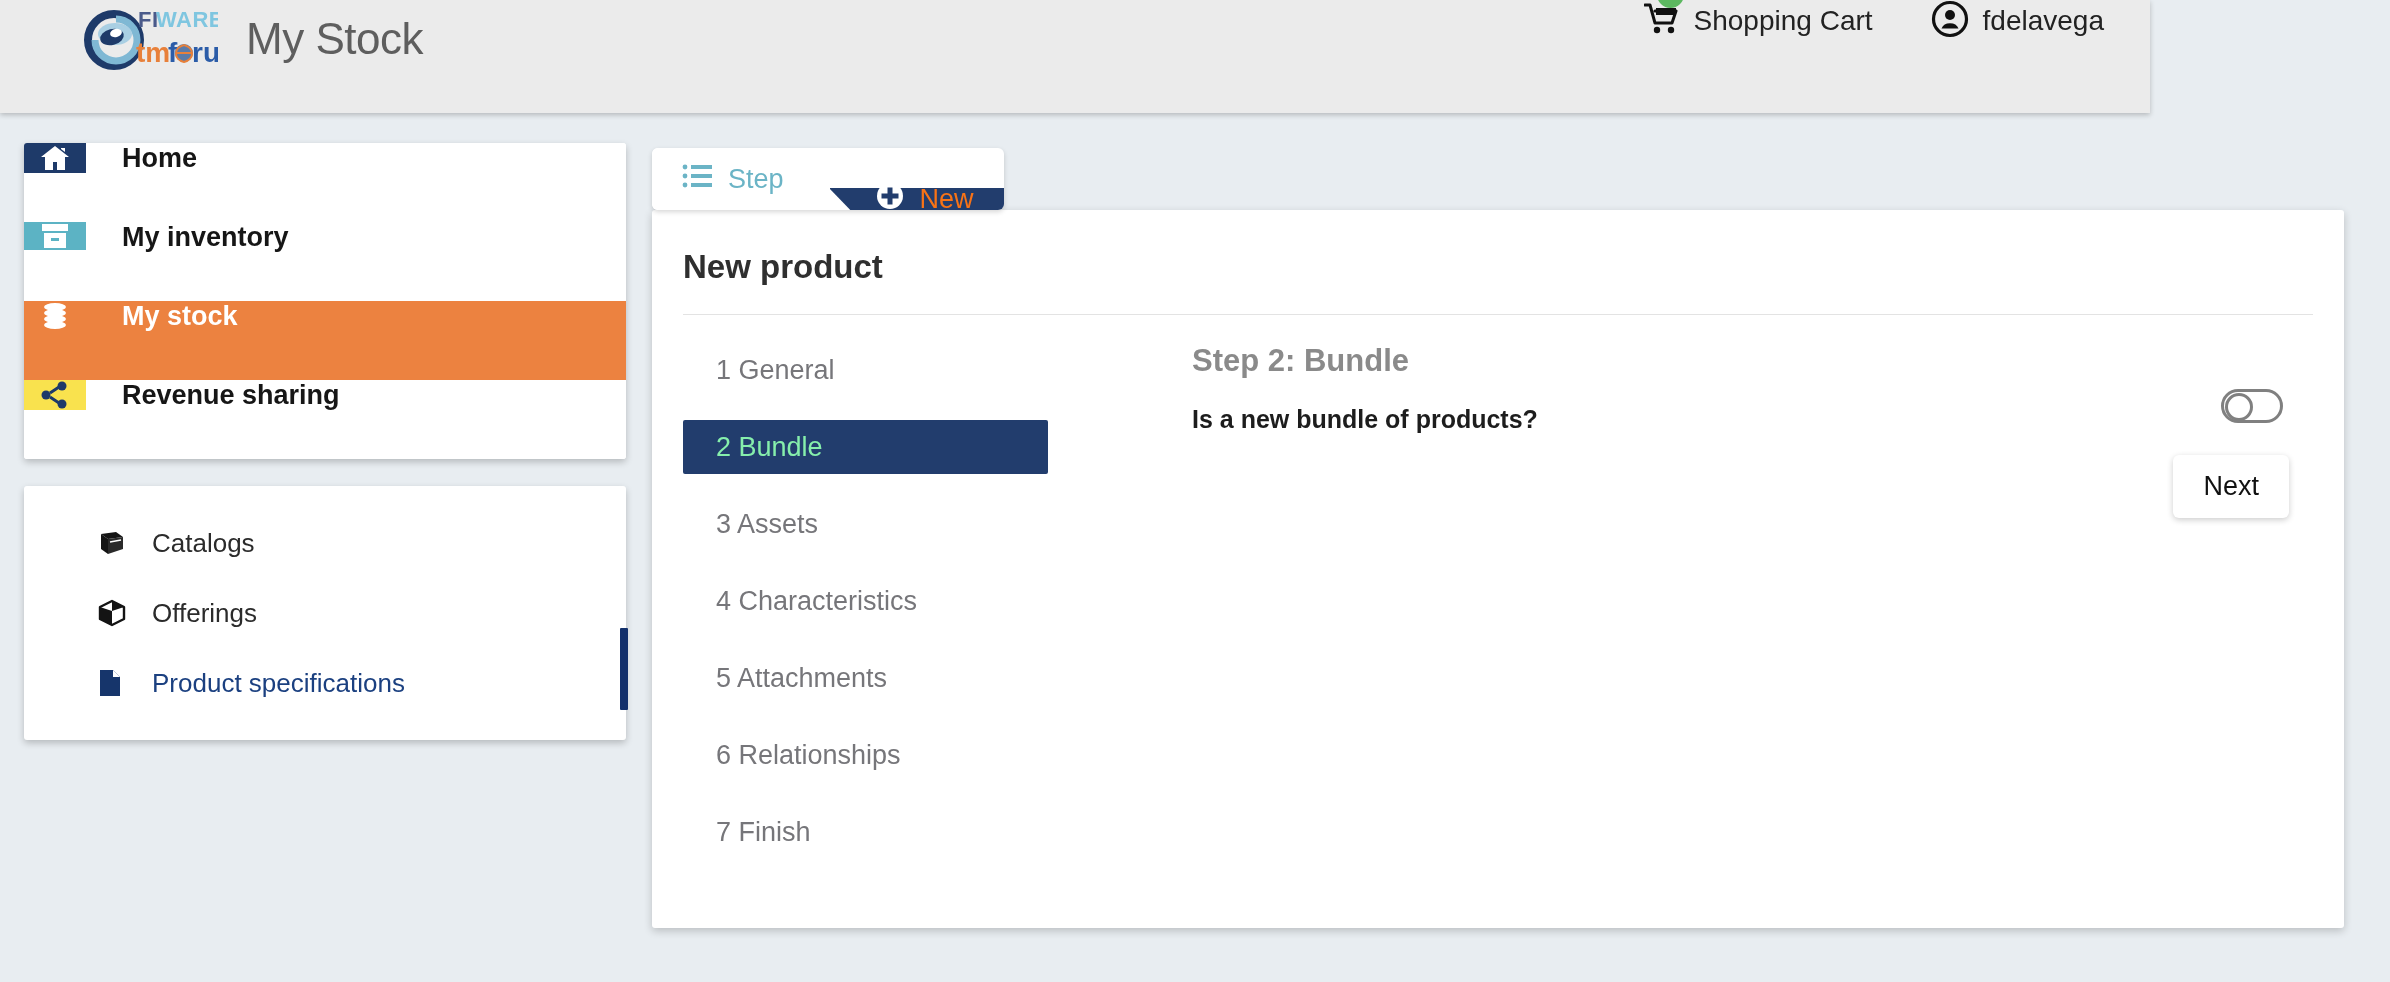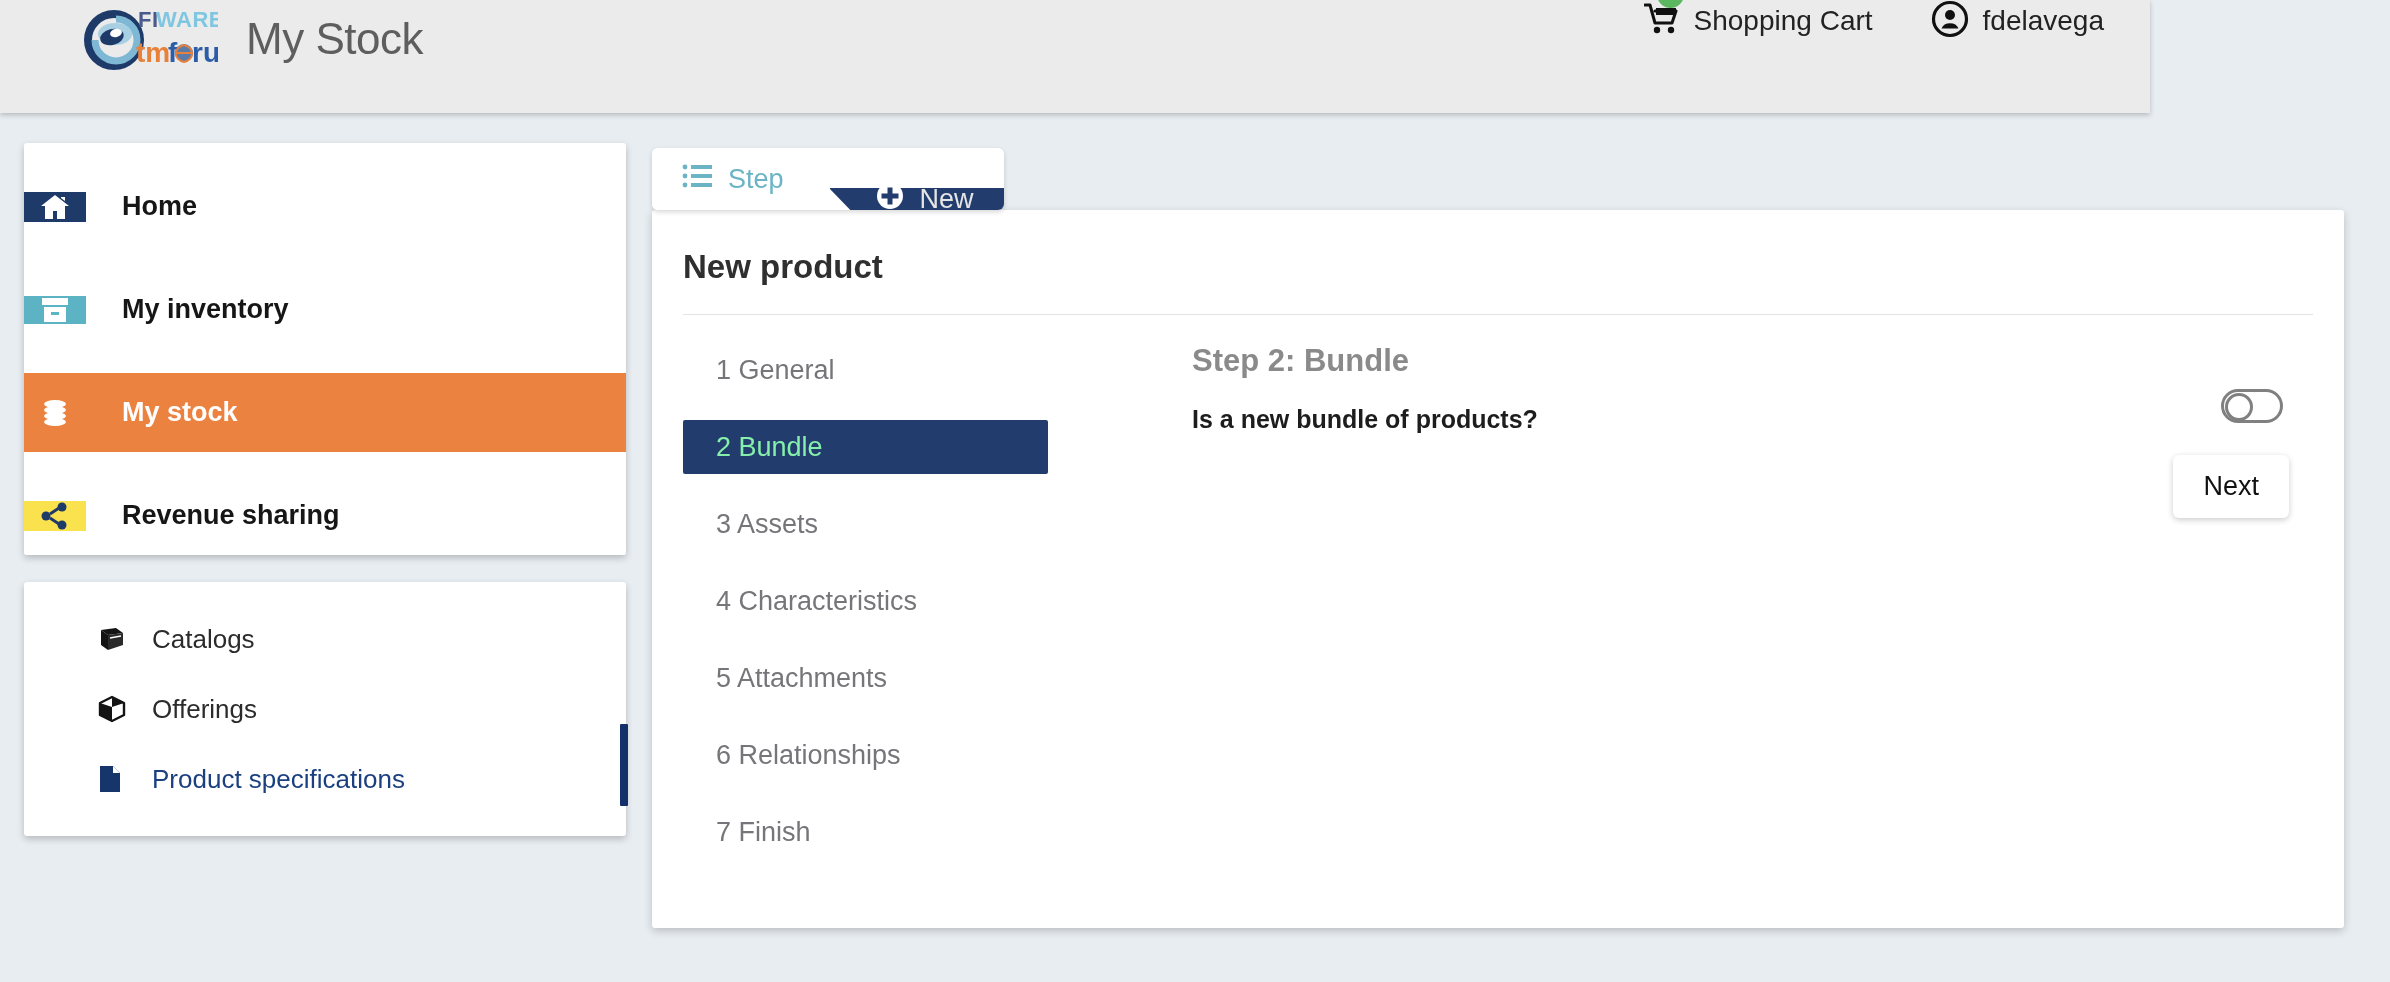--- a/index.html
+++ b/index.html
@@ -49,22 +49,22 @@
   .user-block { display: flex; align-items: center; cursor: pointer; }
 
   
   .sidebar { position: absolute; left: 24px; top: 143px; width: 602px; z-index: 20; }
   .nav-card {
     background: #fff; border-radius: 3px;
     box-shadow: 0 3px 7px rgba(0,0,0,0.22);
     overflow: hidden;
   }
   .nav-item {
-    display: flex; align-items: center; height: 79px;
-    cursor: pointer; background: #fff; margin-top: 24px;
+    display: flex; align-items: flex-start; height: 79px;
+    cursor: pointer; background: #fff;
   }
   .nav-item.active-orange { background: #ec8240; }
   .nav-icon {
     width: 62px; flex: 0 0 62px;
     display: flex; align-items: center; justify-content: center;
   }
   .nav-icon.c-navy   { background: #1e3a69; }
   .nav-icon.c-teal   { background: #5cb3c4; }
   .nav-icon.c-orange { background: #ec8240; }
   .nav-icon.c-yellow { background: #f9e24e; }
@@ -100,21 +100,21 @@
     border-radius: 6px; overflow: hidden;
     box-shadow: 0 2px 5px rgba(0,0,0,0.16);
     background: #fff;
   }
   .tab {
     display: flex; align-items: center; gap: 16px;
     padding: 0 30px; font-size: 27px; cursor: pointer;
     position: relative;
   }
   .tab-list { background: #fff; color: #6bb4c6; padding-right: 46px; }
-  .tab-new  { background: #223d6d; color: #e5e5e5; padding-left: 46px; margin-top: 40px; }
+  .tab-new  { background: #223d6d; color: #f97316; padding-left: 46px; margin-top: 40px; }
   .tab-arrow {
     position: absolute; left: -1px; top: 0;
     width: 0; height: 0;
     border-top: 31px solid transparent;
     border-bottom: 31px solid transparent;
     border-left: 30px solid #fff;
     z-index: 3;
   }
 
   

